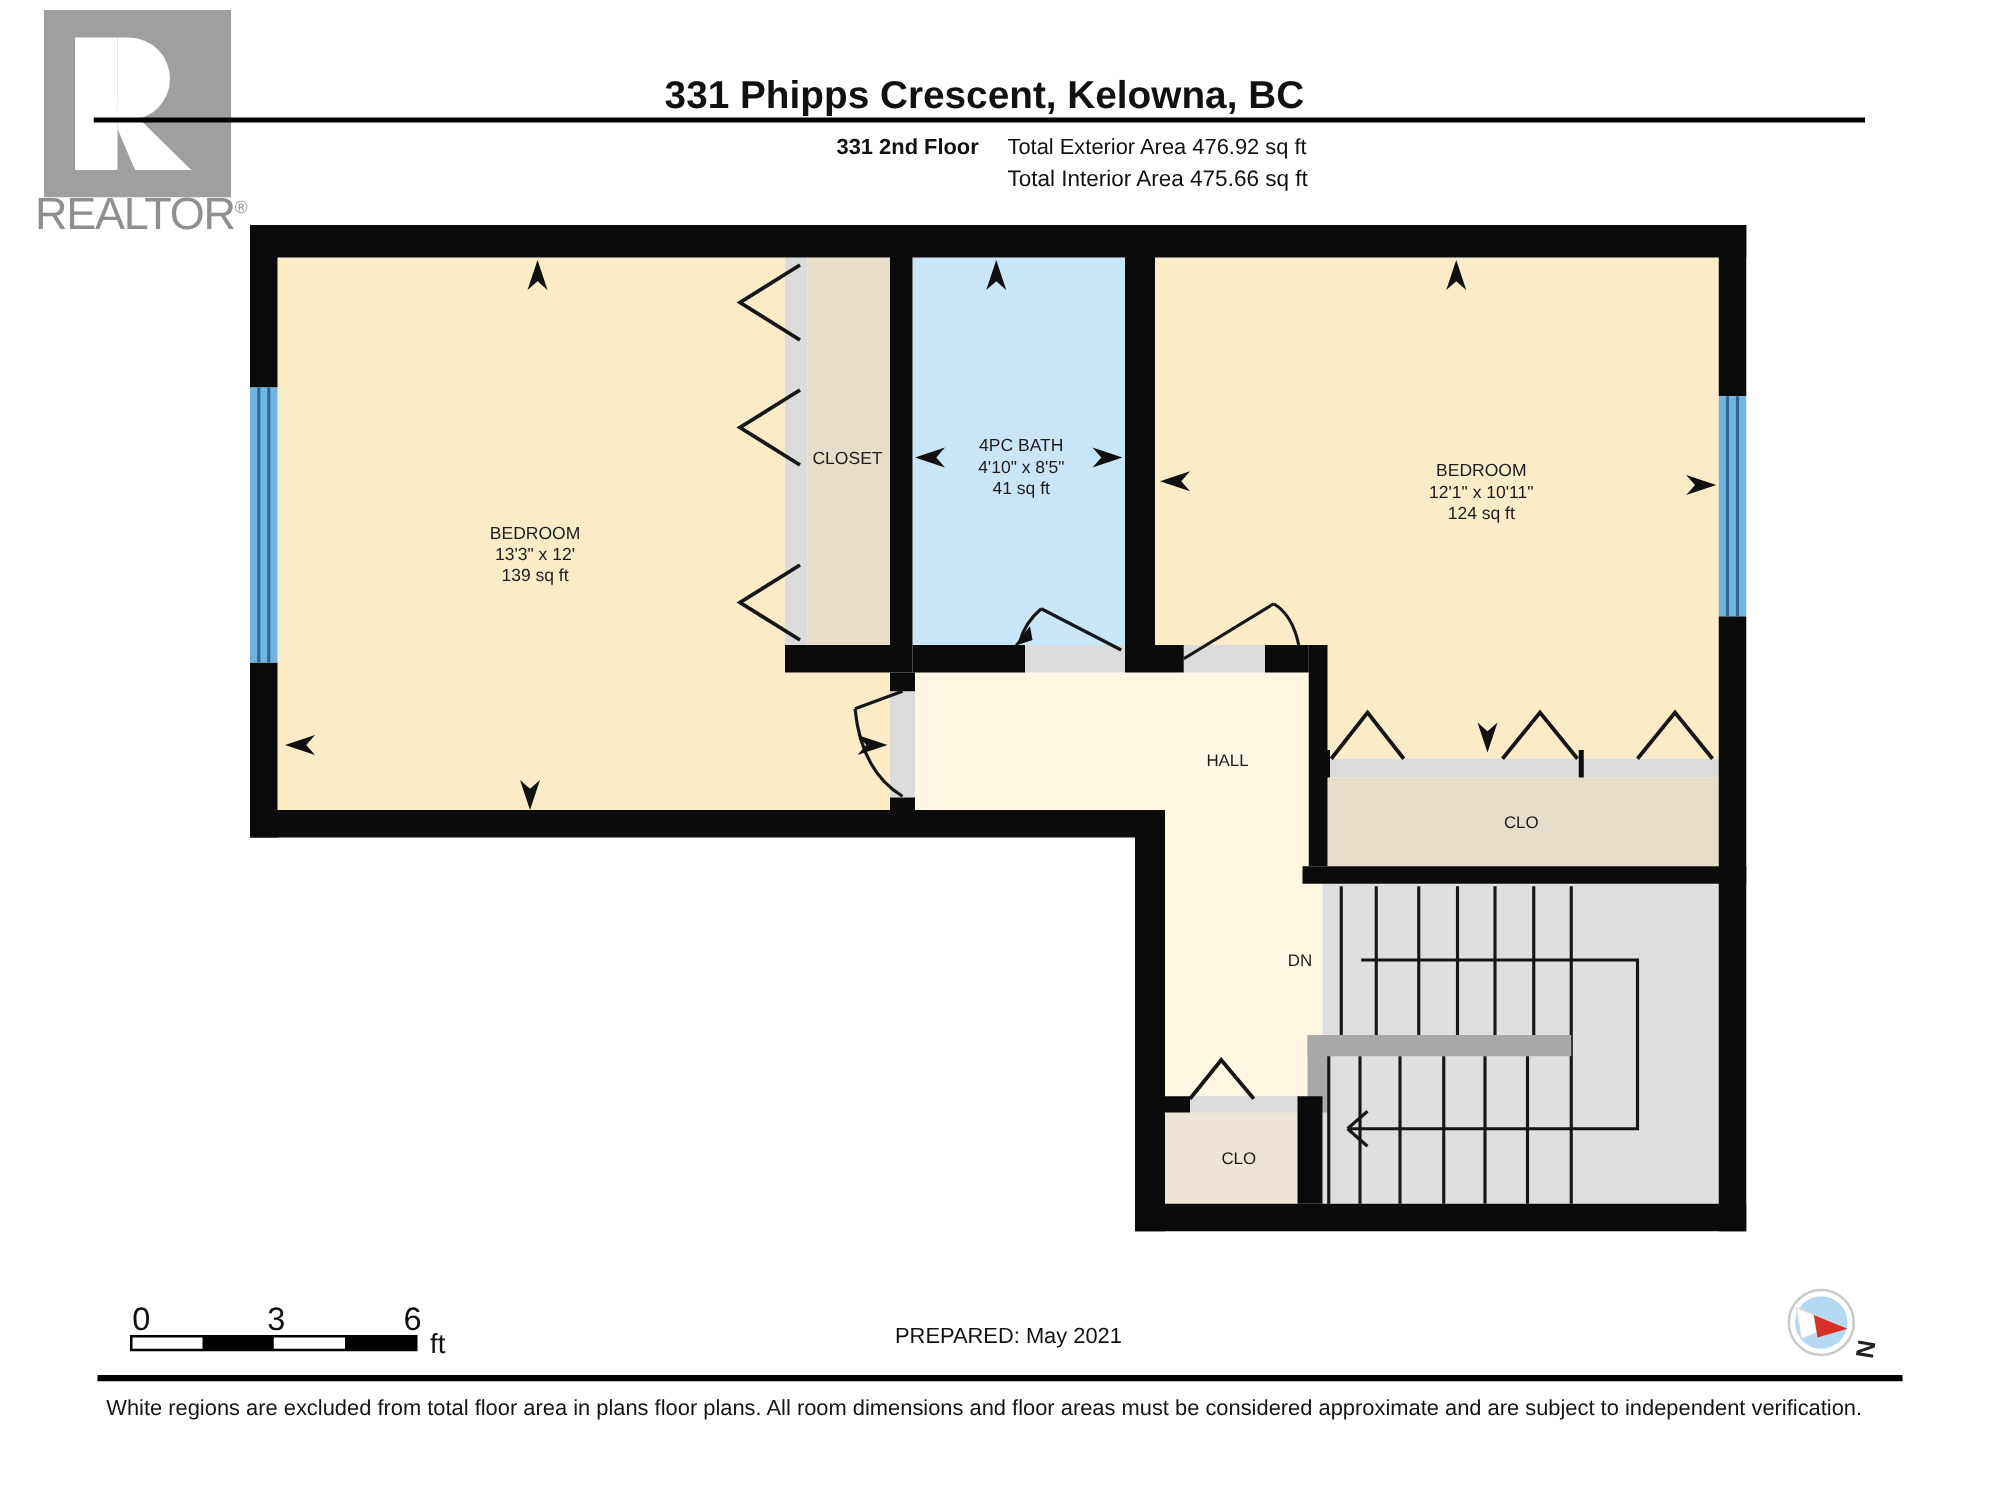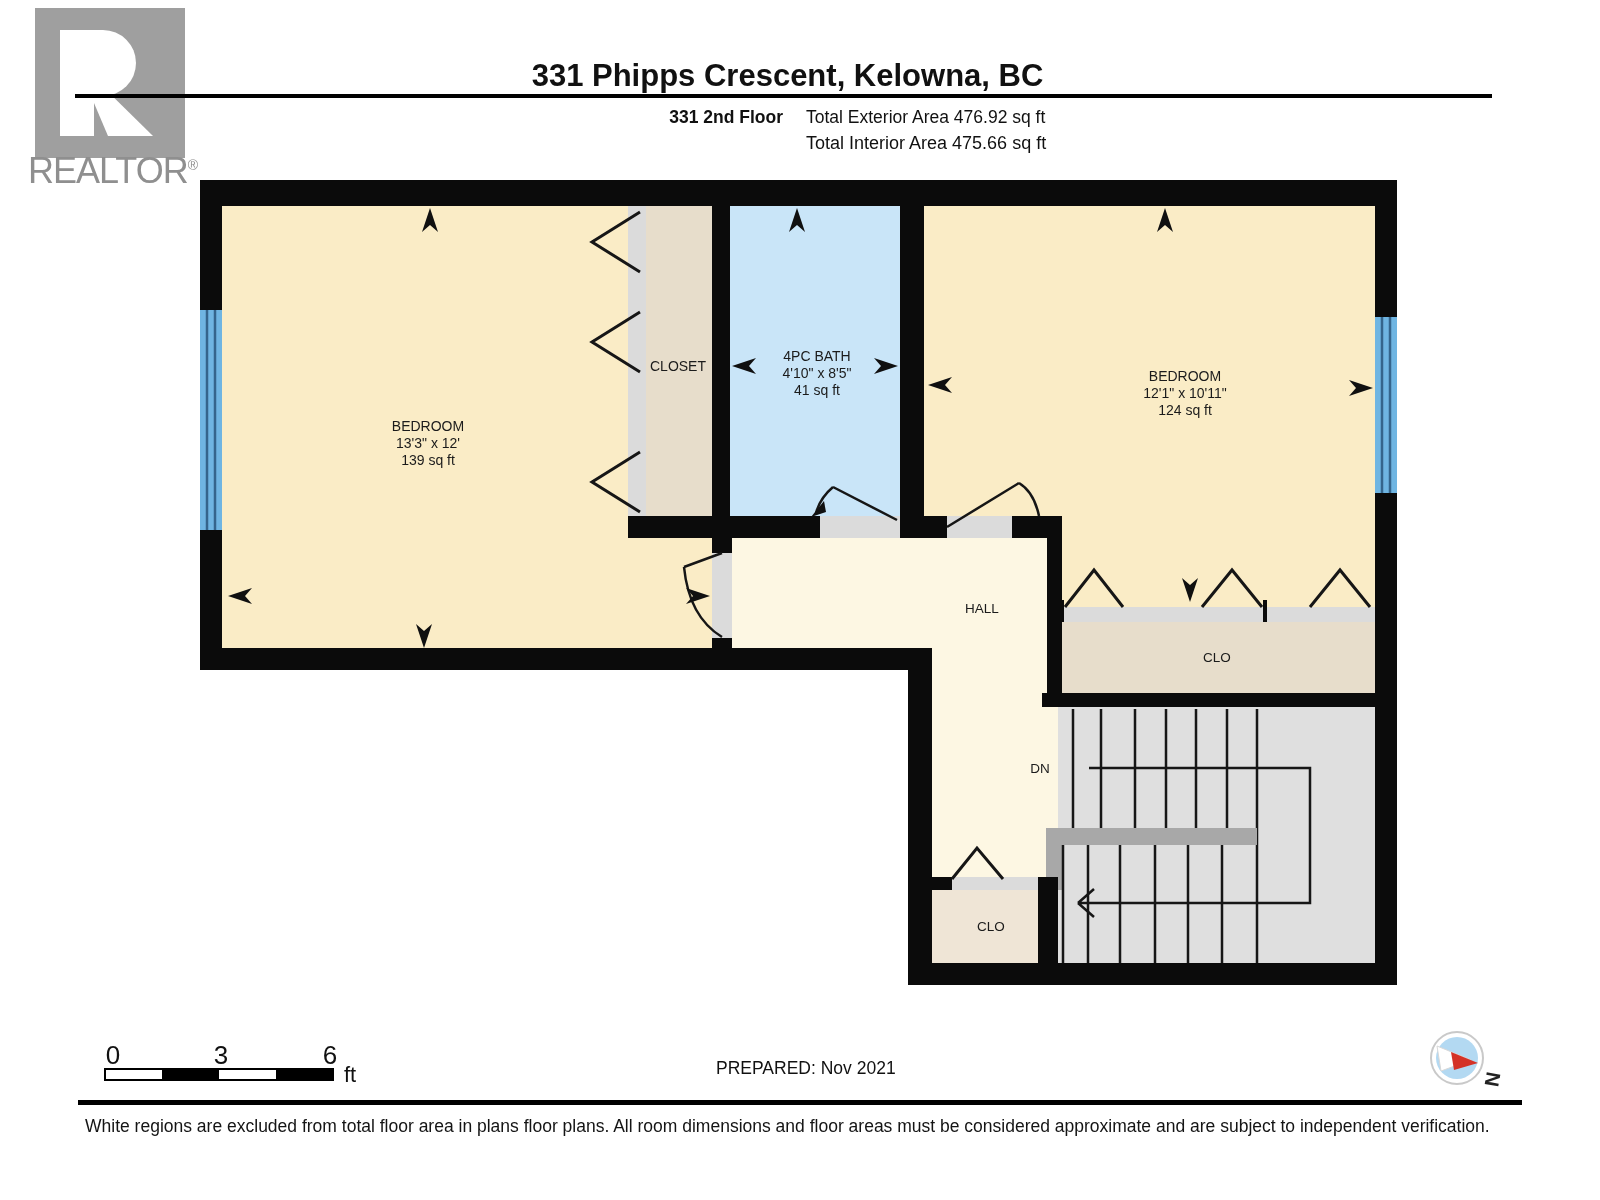--- a/index.html
+++ b/index.html
@@ -161,15 +161,15 @@
 
   <g>
     <circle cx="1457" cy="1058" r="26" fill="#ffffff" stroke="#c9c9c9" stroke-width="2"></circle>
     <circle cx="1457" cy="1058" r="21" fill="var(--compass-blue,#b3d9f2)"></circle>
     <polygon points="1437,1046 1471,1060 1441,1071" fill="#ffffff" stroke="#d8d8d8" stroke-width="1"></polygon>
     <polygon points="1451,1052 1478,1063 1454,1070" fill="var(--compass-red,#d43227)"></polygon>
     <text class="north" x="1487" y="1071" transform="rotate(100 1487 1071)">N</text>
   </g>
 </svg>
 
-<div class="abs prepared">PREPARED: Nov 2021</div>
+<div class="abs prepared">PREPARED: May 2021</div>
 <div class="abs footer-rule"></div>
 <div class="abs disclaimer">White regions are excluded from total floor area in plans floor plans. All room dimensions and floor areas must be considered approximate and are subject to independent verification.</div>
 
 </body></html>

